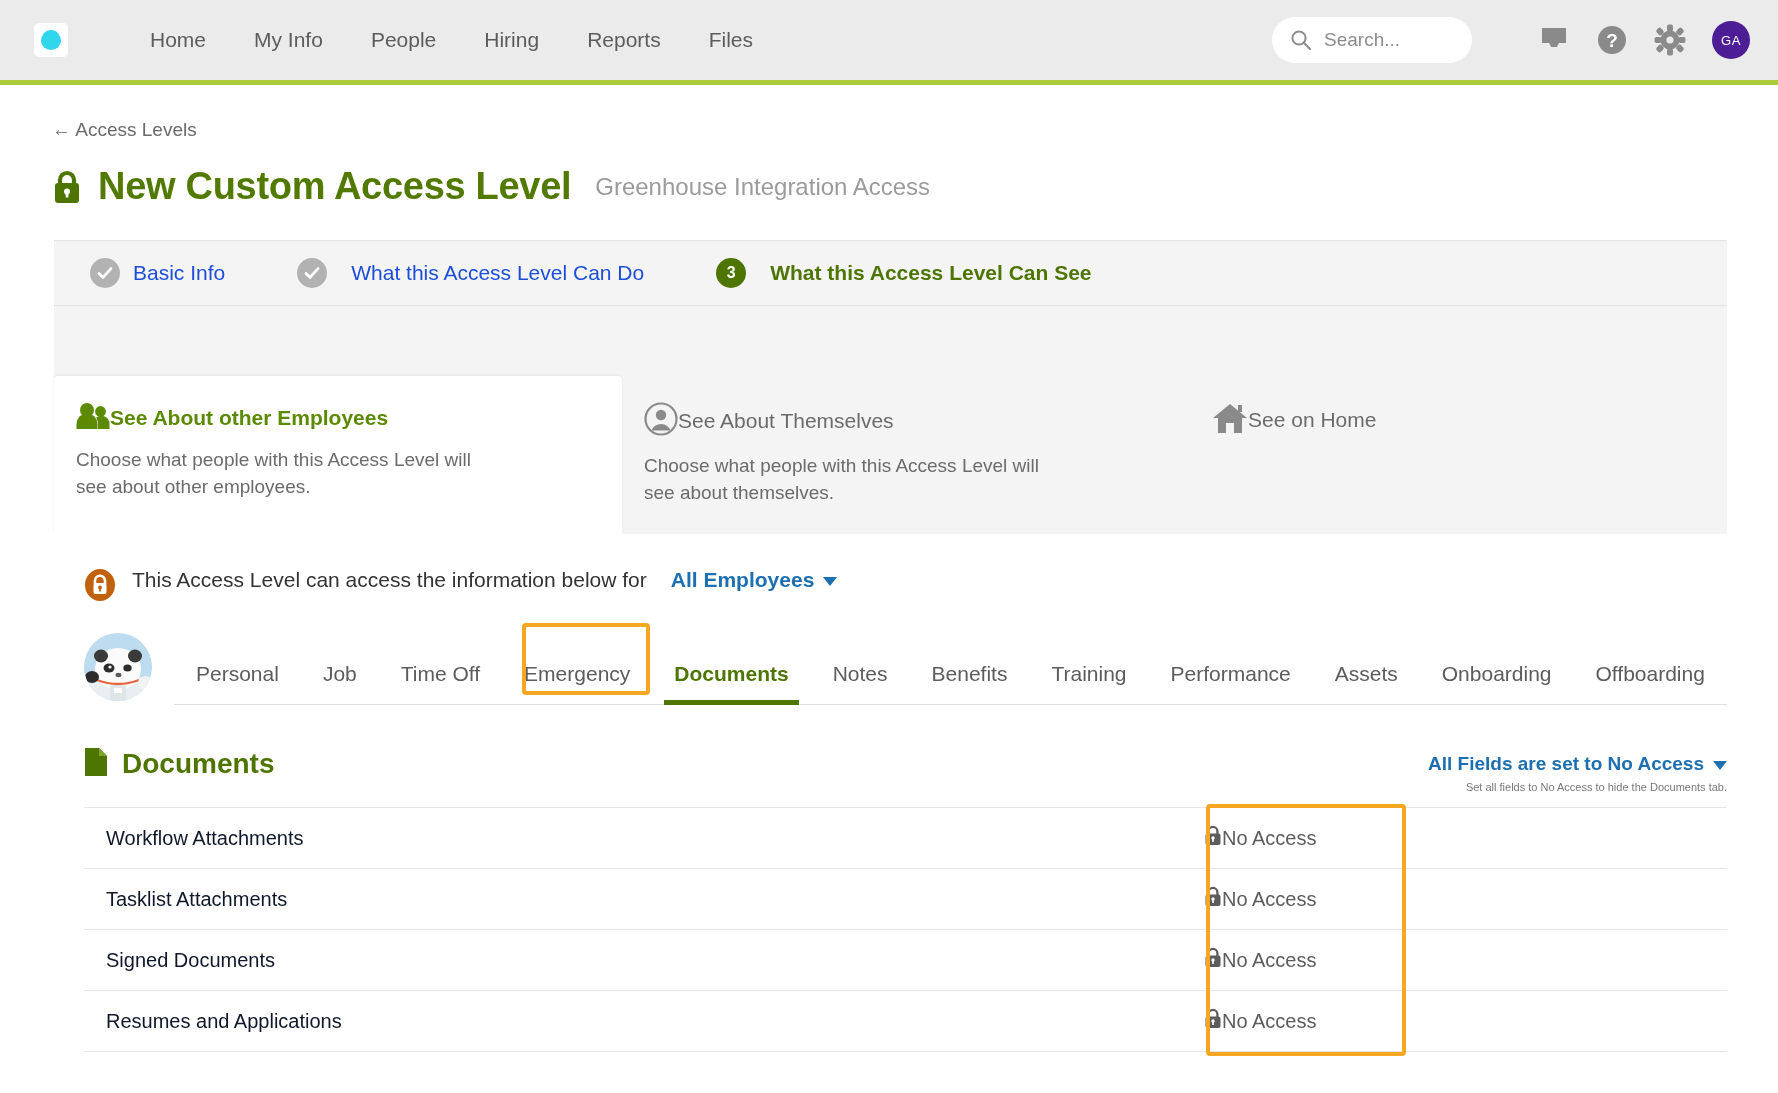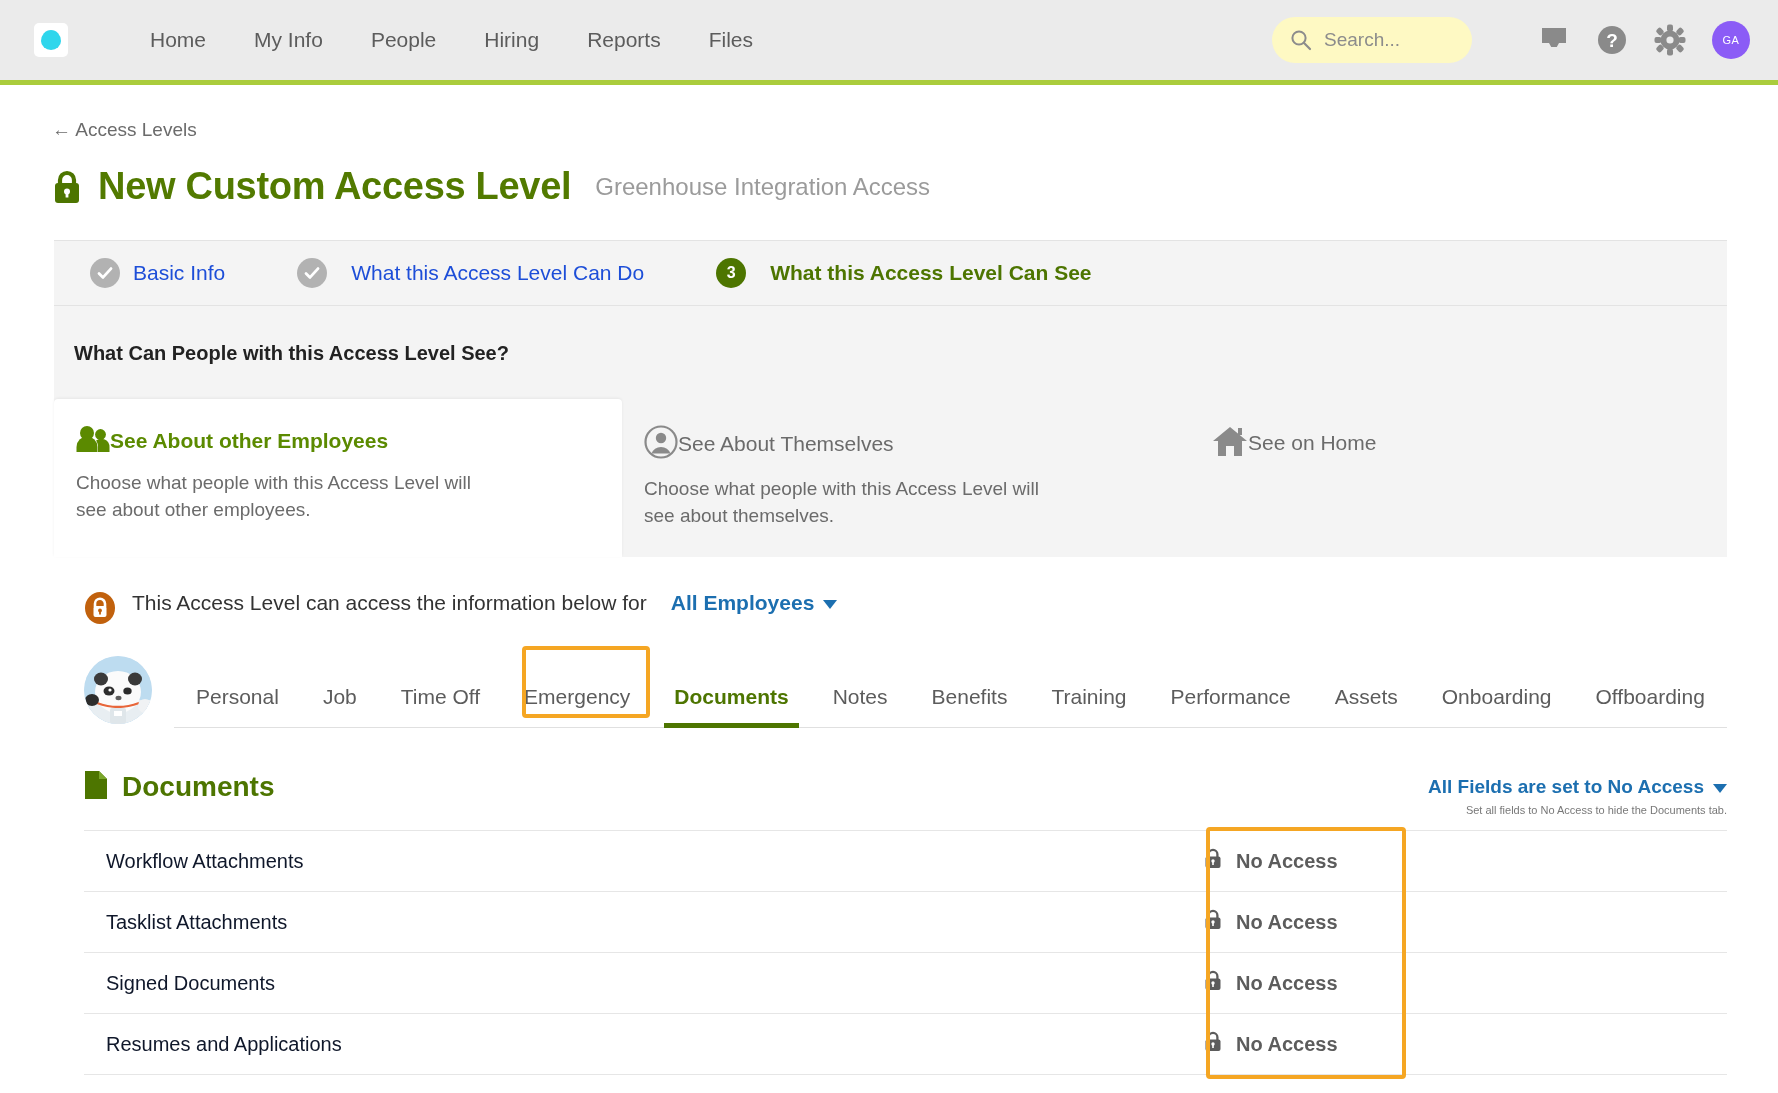--- a/index.html
+++ b/index.html
@@ -43,42 +43,42 @@
   }
   .nav-right {
     margin-left: auto;
     display: flex;
     align-items: center;
     gap: 0;
   }
   .searchbox {
     width: 200px;
     height: 46px;
-    background: #fef9c3;
+    background: #ffffff;
     border-radius: 23px;
     display: flex;
     align-items: center;
     padding: 0 18px;
     margin-right: 40px;
   }
   .searchbox .search-ico { margin-right: 12px; display:flex; }
   .searchbox input {
     border: none; outline: none;
     background: transparent;
     font-family: "Liberation Sans", sans-serif;
     font-size: 19px;
     color: #8a8a8a;
     width: 100%;
   }
   .searchbox input::placeholder { color: #8c8c8c; }
   .nav-icon { margin-left: 26px; display:flex; align-items:center; cursor:pointer; }
   .avatar-circle {
     width: 38px; height: 38px; border-radius: 50%;
-    background: #8b5cf6; color: #ffffff;
-    font-size: 11px; letter-spacing: .5px;
+    background: #4c1d95; color: #ffffff;
+    font-size: 13px; letter-spacing: .5px;
     display: flex; align-items: center; justify-content: center;
     margin-left: 26px;
   }
 
   
   .page { padding: 6px; position: relative; }
 
   .breadcrumb {
     padding: 28px 0 0 46px;
     font-size: 19px;
@@ -279,24 +279,22 @@
   .doc-row:last-child { border-bottom: none; }
   .doc-name {
     font-size: 20px;
     color: #0f172a;
     padding-left: 22px;
     flex: 0 0 1120px;
   }
   .doc-access {
     display: flex;
     align-items: center;
-    gap: 14px;
     font-size: 20px;
     color: #5c5c5c;
-    font-weight: bold;
   }
   .rows-highlight {
     position: absolute;
     border: 4px solid #f5a623;
     border-radius: 4px;
     pointer-events: none;
   }
 </style>
 </head>
 <body>
@@ -393,21 +391,20 @@
       </span>
       <span class="step-label">What this Access Level Can Do</span>
     </div>
     <div class="step active">
       <span class="step-badge current">3</span>
       <span class="step-label">What this Access Level Can See</span>
     </div>
   </div>
 
   <div class="gray-panel">
-    <div class="panel-heading">What Can People with this Access Level See?</div>
 
     <div class="option-cards">
 
       <div class="option-card selected">
         <div class="card-head">
           <span>
             <svg width="34" height="28" viewBox="0 0 34 28">
               <circle cx="11" cy="8" r="7" fill="#5b8a00"></circle>
               <circle cx="24.5" cy="9.5" r="5.4" fill="#5b8a00"></circle>
               <path d="M0.5 27 v-5 a10.5 10.5 0 0 1 21 0 v5 Z" fill="#5b8a00"></path>

